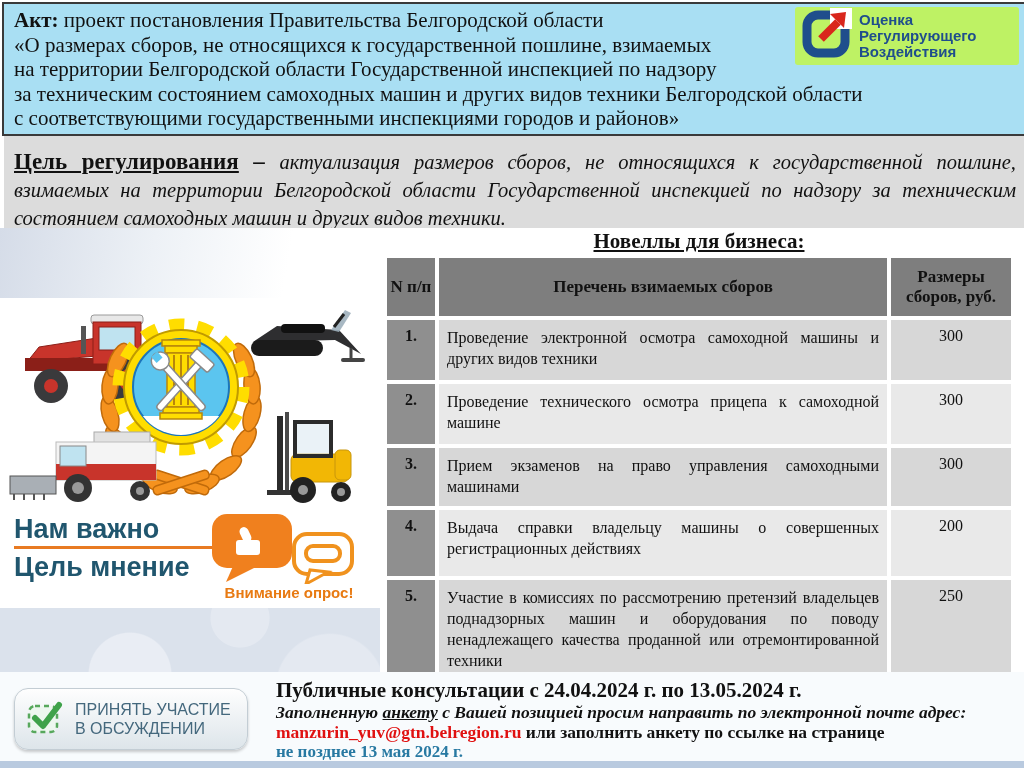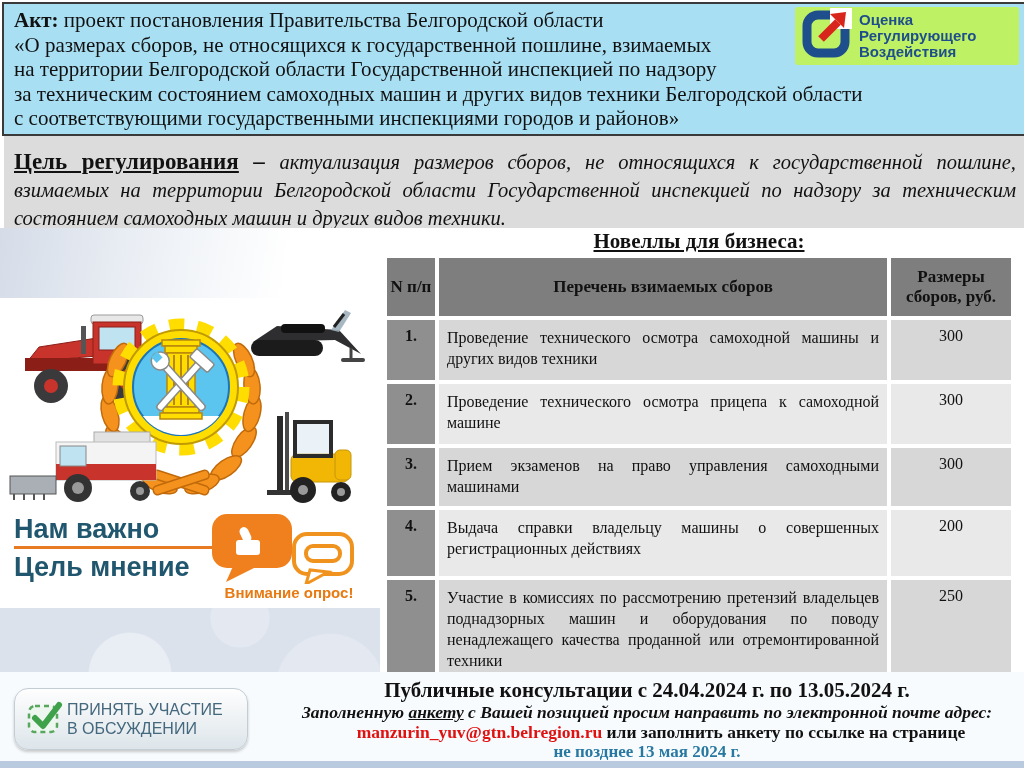--- a/index.html
+++ b/index.html
@@ -43,30 +43,30 @@
                 padding:4px 2px;height:50px;font-size:17px;}
   table.fees td{vertical-align:top;padding:7px 8px 4px 8px;}
   td.num{background:#8F8F8F;font-weight:bold;text-align:center;width:40px;}
   td.desc{text-align:justify;line-height:21px;}
   td.fee{text-align:center;}
   tr.odd td.desc, tr.odd td.fee{background:#D7D7D7;}
   tr.even td.desc, tr.even td.fee{background:#E9E9E9;}
   col.c-num{width:48px;} col.c-desc{width:448px;} col.c-fee{width:120px;}
   
   .footer-bg{position:absolute;left:0;top:672px;width:1024px;height:89px;background:#F8FBFD;}
-  .footer{position:absolute;left:276px;top:678px;width:742px;text-align:center;}
+  .footer{position:absolute;left:276px;top:678px;width:742px;text-align:left;}
   .f1{font-size:21px;font-weight:bold;line-height:24px;}
   .f2{font-size:17.5px;font-weight:bold;line-height:20px;font-style:italic;}
   .f2 .u{text-decoration:underline;}
   .f3{font-size:17.5px;font-weight:bold;line-height:20px;}
-  .f3 .email{color:#E01111;margin-left:28px;}
+  .f3 .email{color:#E01111;}
   .f4{font-size:17px;font-weight:bold;color:#2879A2;line-height:19px;}
   .participate{position:absolute;left:14px;top:688px;width:234px;height:62px;border-radius:14px;
      background:linear-gradient(#FEFEFE,#DDE5EA);border:1px solid #C3CDD4;
-     box-shadow:0 2px 3px rgba(0,0,0,.2);display:flex;align-items:center;gap:2px;
+     box-shadow:0 2px 3px rgba(0,0,0,.2);display:flex;align-items:center;gap:10px;
      padding:0 10px;box-sizing:border-box;cursor:pointer;}
   .btn-text{font-family:"Liberation Sans",sans-serif;font-size:16px;color:#44687D;
             line-height:19px;text-align:left;}
   .bottom-strip{position:absolute;left:0;top:761px;width:1024px;height:7px;background:#B9CADF;}
 </style>
 </head>
 <body>
 
 <div class="slide">
 
@@ -237,21 +237,21 @@
         <col class="c-fee">
       </colgroup>
     <tbody>
         <tr>
       <th>N п/п</th>
       <th>Перечень взимаемых сборов</th>
       <th>Размеры сборов, руб.</th>
     </tr>
     <tr class="odd" style="height:60px;">
       <td class="num">1.</td>
-      <td class="desc">Проведение технического осмотра самоходной машины и других видов техники</td>
+      <td class="desc">Проведение электронной осмотра самоходной машины и других видов техники</td>
       <td class="fee">300</td>
     </tr>
     <tr class="even" style="height:60px;">
       <td class="num">2.</td>
       <td class="desc">Проведение технического осмотра прицепа к самоходной машине</td>
       <td class="fee">300</td>
     </tr>
     <tr class="odd" style="height:58px;">
       <td class="num">3.</td>
       <td class="desc">Прием экзаменов на право управления самоходными машинами</td>

